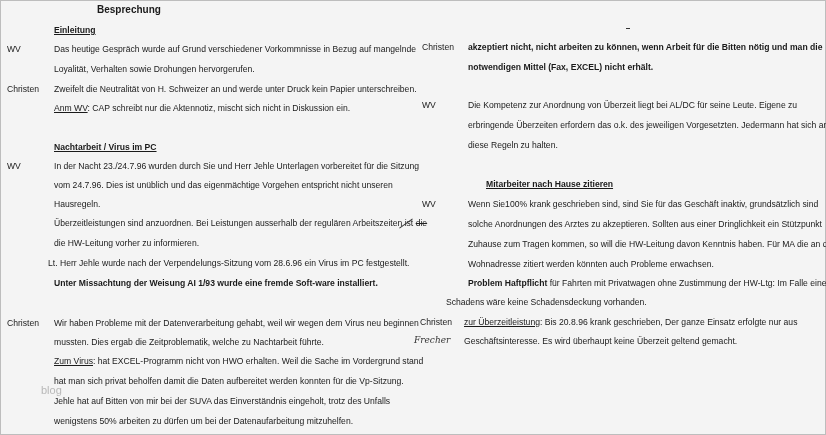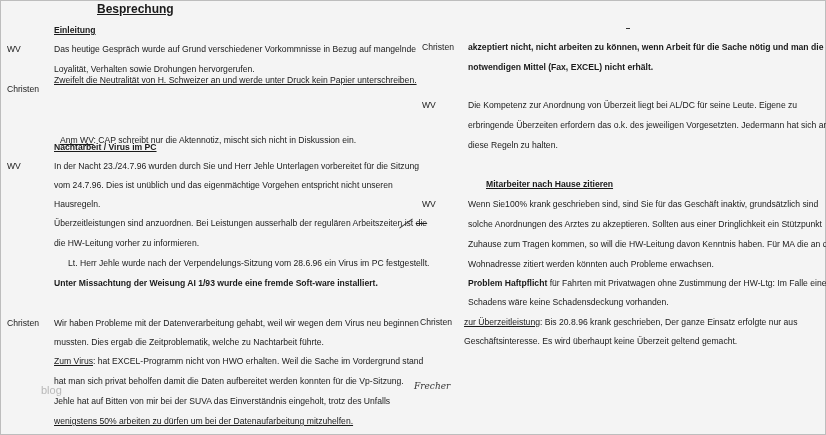--- a/index.html
+++ b/index.html
@@ -24,101 +24,100 @@
   .b { font-weight: bold; }
   .u { text-decoration: underline; }
   .spk { font-size: 8.6px; }
   .strike { text-decoration: line-through; text-decoration-color: #222; }
   .hand {
     position: absolute;
     font-family: "DejaVu Serif", serif;
     font-style: italic;
     font-size: 9px;
     color: #333;
-    margin-top: 46px;
   }
   .blog {
     position: absolute;
     font-size: 11px;
     color: #b8b8b8;
   }
   .mark {
     position: absolute;
     background: #333;
     height: 1px;
   }
 </style>
 </head>
 <body>
 
 <div class="page">
 
-  <div class="t b" style="left:96px; top:3px; font-size:12px;text-decoration:underline;">Besprechung</div>
+  <div class="t b" style="left:96px; top:3px; font-size:10px;">Besprechung</div>
 
   <div class="t b u" style="left:53px; top:24px;">Einleitung</div>
 
   <div class="t spk" style="left:6px; top:43px;">WV</div>
   <div class="t" style="left:53px; top:43px;">Das heutige Gespräch wurde auf Grund verschiedener Vorkommnisse in Bezug auf mangelnde</div>
   <div class="t" style="left:53px; top:63px;">Loyalität, Verhalten sowie Drohungen hervorgerufen.</div>
 
   <div class="t spk" style="left:6px; top:83px;">Christen</div>
-  <div class="t" style="left:53px; top:74px;text-decoration:underline;">Zweifelt die Neutralität von H. Schweizer an und werde unter Druck kein Papier unterschreiben.</div>
+  <div class="t" style="left:53px; top:83px;">Zweifelt die Neutralität von H. Schweizer an und werde unter Druck kein Papier unterschreiben.</div>
 
-  <div class="t" style="left:59px; top:102px;margin-top:32px;">
+  <div class="t" style="left:53px; top:102px;">
     <span class="u">Anm WV</span><span>: CAP schreibt nur die Aktennotiz, mischt sich nicht in Diskussion ein.</span>
   </div>
 
   <div class="t b u" style="left:53px; top:141px;text-align:right;">Nachtarbeit / Virus im PC</div>
 
   <div class="t spk" style="left:6px; top:160px;">WV</div>
   <div class="t" style="left:53px; top:160px;">In der Nacht 23./24.7.96 wurden durch Sie und Herr Jehle Unterlagen vorbereitet für die Sitzung</div>
   <div class="t" style="left:53px; top:179px;">vom 24.7.96. Dies ist unüblich und das eigenmächtige Vorgehen entspricht nicht unseren</div>
   <div class="t" style="left:53px; top:198px;">Hausregeln.</div>
   <div class="t" style="left:53px; top:217px;">
     <span>Überzeitleistungen sind anzuordnen. Bei Leistungen ausserhalb der regulären Arbeitszeiten ist </span><span class="strike">die</span>
   </div>
   <div class="mark" style="left:397px; top:222px; width:16px; transform:rotate(-35deg);"></div>
   <div class="t" style="left:53px; top:237px;">die HW-Leitung vorher zu informieren.</div>
-  <div class="t" style="left:67px; top:257px;text-align:center;">Lt. Herr Jehle wurde nach der Verpendelungs-Sitzung vom 28.6.96 ein Virus im PC festgestellt.</div>
+  <div class="t" style="left:47px; top:257px;text-align:center;">Lt. Herr Jehle wurde nach der Verpendelungs-Sitzung vom 28.6.96 ein Virus im PC festgestellt.</div>
   <div class="t" style="left:53px; top:277px;font-weight:bold;">Unter Missachtung der Weisung AI 1/93 wurde eine fremde Soft-ware installiert.</div>
 
   <div class="t spk" style="left:6px; top:317px;">Christen</div>
   <div class="t" style="left:53px; top:317px;">Wir haben Probleme mit der Datenverarbeitung gehabt, weil wir wegen dem Virus neu beginnen</div>
   <div class="t" style="left:53px; top:336px;text-align:right;">mussten. Dies ergab die Zeitproblematik, welche zu Nachtarbeit führte.</div>
   <div class="t" style="left:53px; top:355px;">
     <span class="u">Zum Virus</span><span>: hat EXCEL-Programm nicht von HWO erhalten. Weil die Sache im Vordergrund stand</span>
   </div>
   <div class="t" style="left:53px; top:375px;">hat man sich privat beholfen damit die Daten aufbereitet werden konnten für die Vp-Sitzung.</div>
   <div class="blog" style="left:40px; top:383px;">blog</div>
   <div class="t" style="left:53px; top:395px;">Jehle hat auf Bitten von mir bei der SUVA das Einverständnis eingeholt, trotz des Unfalls</div>
-  <div class="t" style="left:53px; top:415px;text-decoration:underline;">wenigstens 50% arbeiten zu dürfen um bei der Datenaufarbeitung mitzuhelfen.</div>
+  <div class="t" style="left:53px; top:415px;">wenigstens 50% arbeiten zu dürfen um bei der Datenaufarbeitung mitzuhelfen.</div>
 
   <div class="mark" style="left:625px; top:27px; width:4px;"></div>
 
   <div class="t spk" style="left:421px; top:41px;">Christen</div>
-  <div class="t b" style="left:467px; top:41px;">akzeptiert nicht, nicht arbeiten zu können, wenn Arbeit für die Sache nötig und man die</div>
+  <div class="t b" style="left:467px; top:41px;">akzeptiert nicht, nicht arbeiten zu können, wenn Arbeit für die Bitten nötig und man die</div>
   <div class="t b" style="left:467px; top:61px;">notwendigen Mittel (Fax, EXCEL) nicht erhält.</div>
 
   <div class="t spk" style="left:421px; top:99px;">WV</div>
   <div class="t" style="left:467px; top:99px;">Die Kompetenz zur Anordnung von Überzeit liegt bei AL/DC für seine Leute. Eigene zu</div>
   <div class="t" style="left:467px; top:119px;">erbringende Überzeiten erfordern das o.k. des jeweiligen Vorgesetzten. Jedermann hat sich an</div>
   <div class="t" style="left:467px; top:139px;">diese Regeln zu halten.</div>
 
   <div class="t b u" style="left:467px; top:178px;margin-left:18px;">Mitarbeiter nach Hause zitieren</div>
 
   <div class="t spk" style="left:421px; top:198px;">WV</div>
   <div class="t" style="left:467px; top:198px;">Wenn Sie100% krank geschrieben sind, sind Sie für das Geschäft inaktiv, grundsätzlich sind</div>
   <div class="t" style="left:467px; top:218px;">solche Anordnungen des Arztes zu akzeptieren. Sollten aus einer Dringlichkeit ein Stützpunkt</div>
   <div class="t" style="left:467px; top:238px;">Zuhause zum Tragen kommen, so will die HW-Leitung davon Kenntnis haben. Für MA die an die</div>
   <div class="t" style="left:467px; top:258px;">Wohnadresse zitiert werden könnten auch Probleme erwachsen.</div>
 
   <div class="t" style="left:467px; top:277px;">
     <span class="b">Problem Haftpflicht</span><span> für Fahrten mit Privatwagen ohne Zustimmung der HW-Ltg: Im Falle eines</span>
   </div>
-  <div class="t" style="left:467px; top:296px;">Schadens wäre keine Schadensdeckung vorhanden.</div>
+  <div class="t" style="left:445px; top:296px;">Schadens wäre keine Schadensdeckung vorhanden.</div>
 
   <div class="t spk" style="left:419px; top:316px;">Christen</div>
   <div class="t" style="left:463px; top:316px;">
     <span class="u">zur Überzeitleistung</span><span>: Bis 20.8.96 krank geschrieben, Der ganze Einsatz erfolgte nur aus</span>
   </div>
   <div class="hand" style="left:413px; top:334px;">Frecher</div>
   <div class="t" style="left:463px; top:335px;">Geschäftsinteresse. Es wird überhaupt keine Überzeit geltend gemacht.</div>
 
 </div>
 

